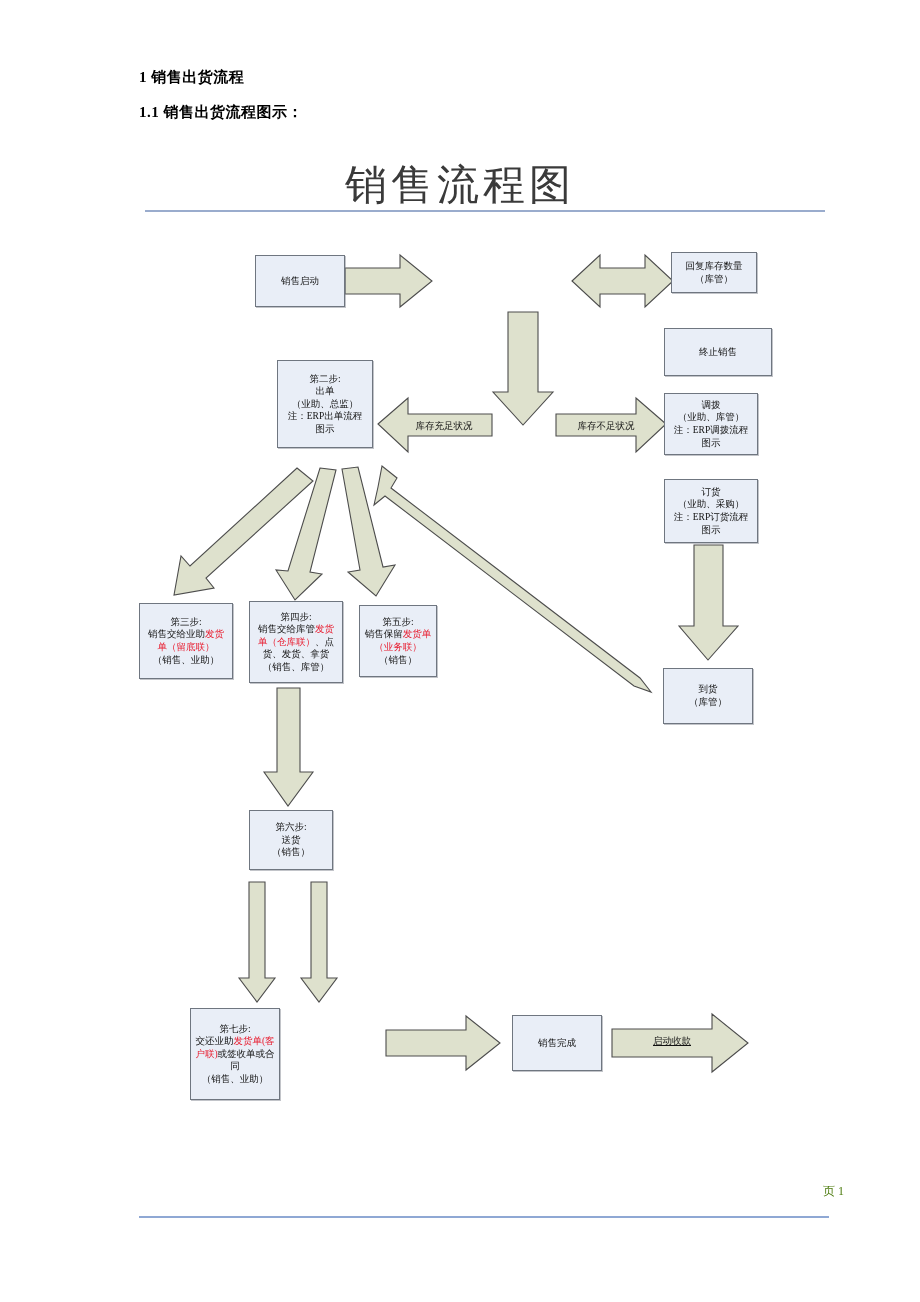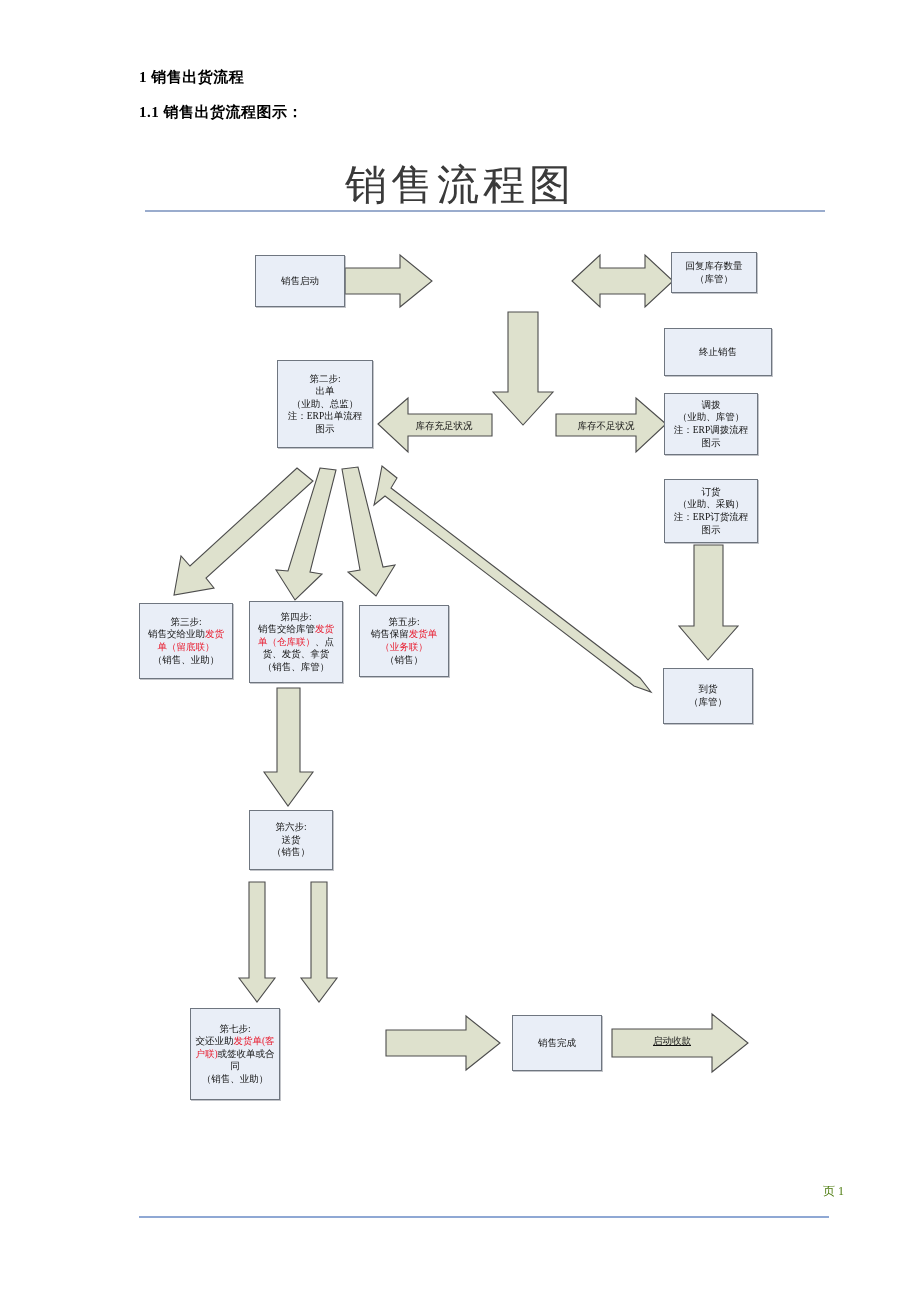--- a/index.html
+++ b/index.html
@@ -204,21 +204,21 @@
   <div class="node" style="left:249px;top:601px;width:94px;height:82px;">
     <div>
       <span class="ln">第四步:</span>
       <span class="ln"><span>销售交给库管</span><span class="red">发货</span></span>
       <span class="ln"><span class="red">单（仓库联）</span><span>、点</span></span>
       <span class="ln">货、发货、拿货</span>
       <span class="ln">（销售、库管）</span>
     </div>
   </div>
 
-  <div class="node" style="left:359px;top:605px;width:90px;height:72px;">
+  <div class="node" style="left:359px;top:605px;width:78px;height:72px;">
     <div>
       <span class="ln">第五步:</span>
       <span class="ln"><span>销售保留</span><span class="red">发货单</span></span>
       <span class="ln red">（业务联）</span>
       <span class="ln">（销售）</span>
     </div>
   </div>
 
   <div class="node" style="left:249px;top:810px;width:84px;height:60px;">
     <div>

